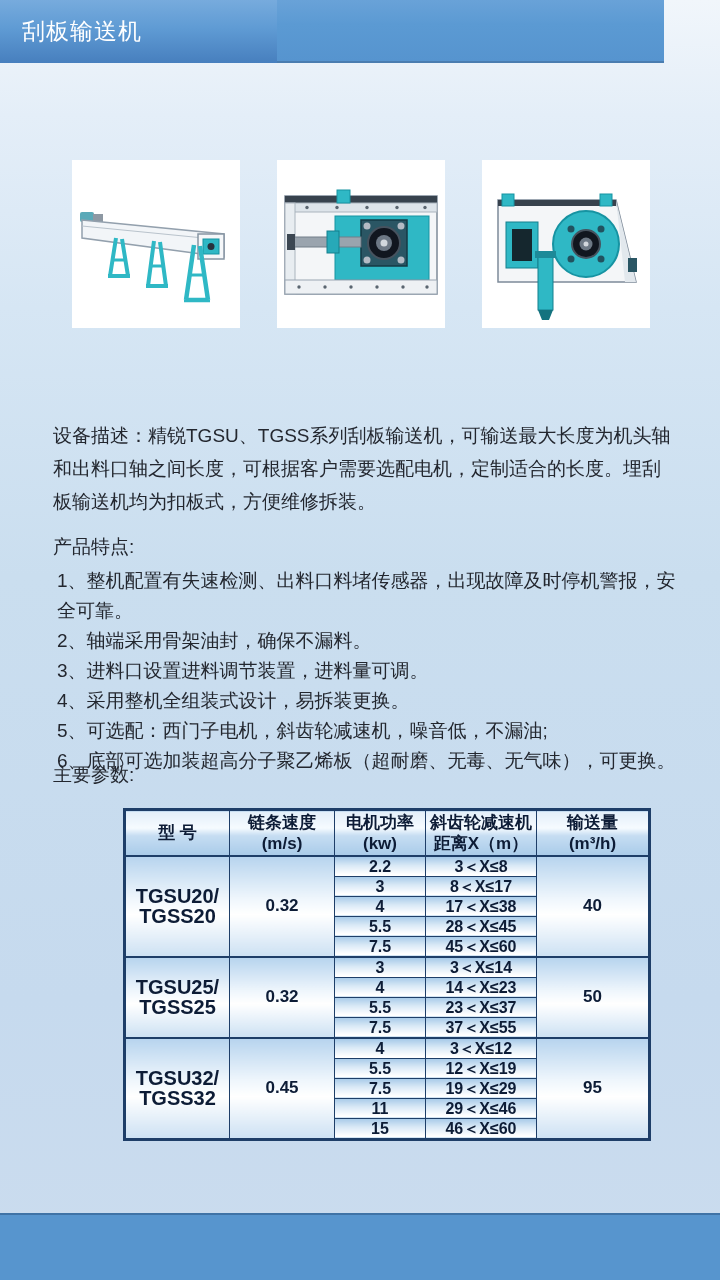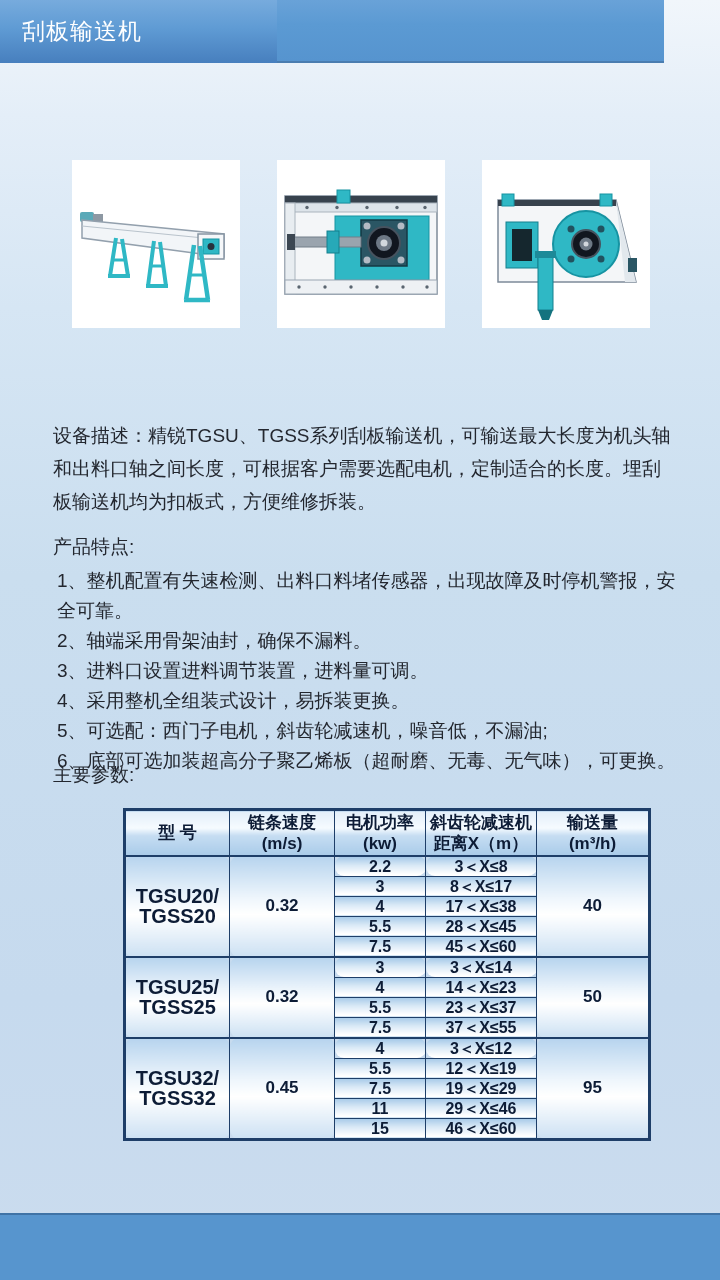--- a/index.html
+++ b/index.html
@@ -39,21 +39,21 @@
     border:1px solid #1e3e68; padding:0; text-align:center; vertical-align:middle;
     font-weight:bold; color:#0d1c36; white-space:pre-line; overflow:hidden; }
   table.params th { height:46px; font-size:17px; line-height:21px;
     background:linear-gradient(180deg,#e2eef9 0%,#f6fbff 38%,#c6ddf2 55%,#a9cbe9 100%); }
   table.params td.sm { height:19px; font-size:16px; line-height:19px;
     background:linear-gradient(180deg,#a6c9e8 0%,#d9e9f6 45%,#ffffff 92%); }
   table.params td.big { font-size:17px;
     background:linear-gradient(180deg,#b7d4ee 0%,#eff6fc 42%,#ffffff 58%,#cde1f3 100%); }
   table.params td.model { font-size:20px; line-height:20px;
     background:linear-gradient(180deg,#b7d4ee 0%,#eff6fc 42%,#ffffff 58%,#cde1f3 100%); }
-  table.params tr.grp-start td { border-top-width:2px;border-radius:9px; }
+  table.params tr.grp-start td { border-top-width:2px; }
   table.params thead th { border-bottom-width:2px; }
 
   .footer { position:absolute; left:0; top:1213px; width:720px; height:67px;
     background:#5795ce; border-top:2px solid #3f73a6; }
 </style>
 </head>
 <body>
 
 <div class="header">
   <div class="header-tab">

